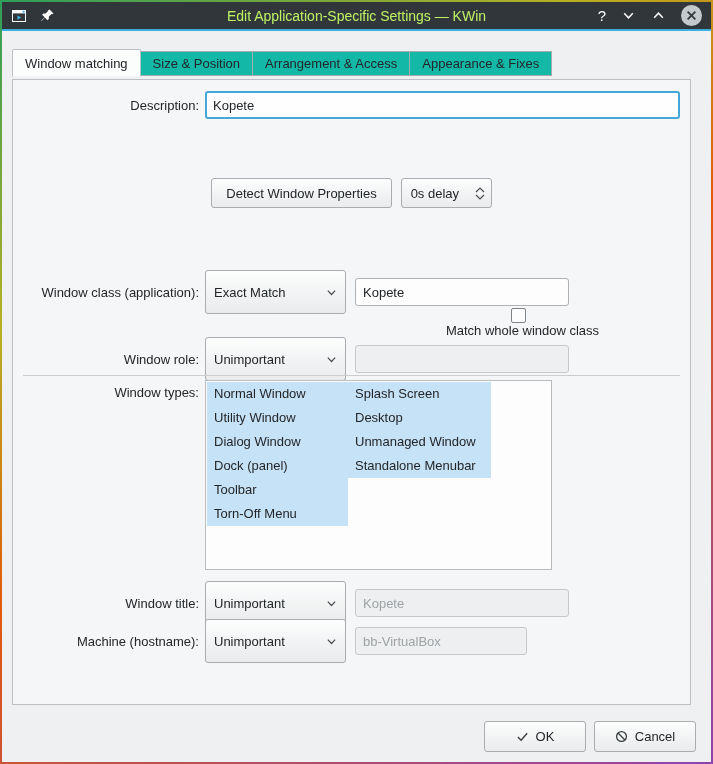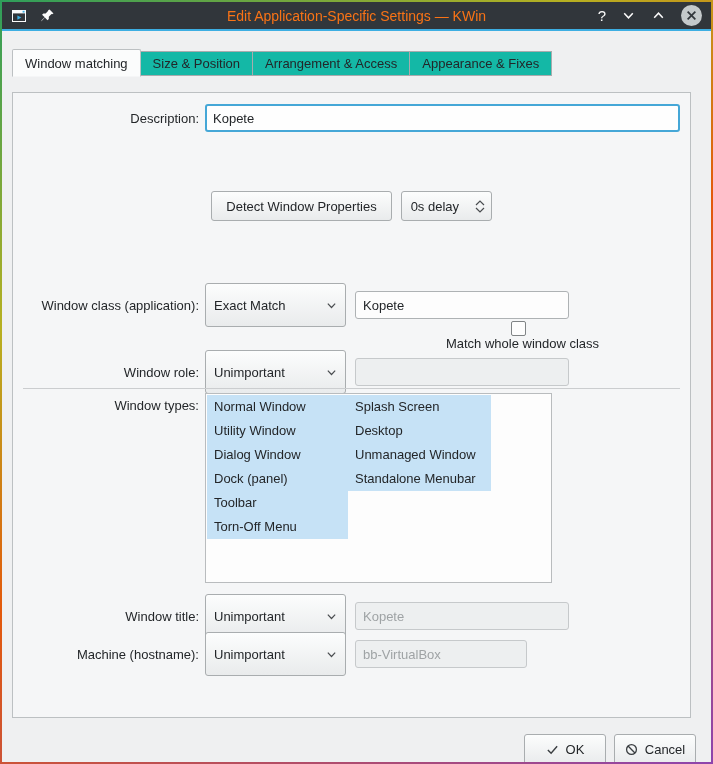--- a/index.html
+++ b/index.html
@@ -26,33 +26,33 @@
     background: var(--titlebar, #31363b);
     position:relative;
     display:flex; align-items:center;
     color:#fcfcfc;
   }
   .titlebar-accent { height:2px; flex:0 0 2px; background: var(--accent, #3daee2); }
   .tb-left { display:flex; align-items:center; gap:13px; padding-left:9px; z-index:1; }
   .tb-right { display:flex; align-items:center; gap:15px; margin-left:auto; padding-right:9px; z-index:1; }
   .tb-title {
     position:absolute; left:0; right:0; text-align:center;
-    font-size:14px; color:#f97316;
+    font-size:14px; color:#bef264;
   }
   .tb-btn { display:flex; align-items:center; justify-content:center; cursor:default; }
   .help-glyph { font-size:15px; color:#fcfcfc; }
   .close-circle {
     width:21px; height:21px; border-radius:50%;
     background:#c4c9cb;
     display:flex; align-items:center; justify-content:center;
   }
   
   .tabbar {
     display:flex; align-items:flex-end;
-    margin:18px 0 16px 10px;
+    margin:18px 0 3px 10px;
     position:relative; z-index:2;
   }
   .tab {
     height:25px; line-height:24px;
     padding:0 12px;
     background:#14b8a6;
     border:1px solid #a8abad;
     border-left-width:0;
     color:#232629;
     white-space:nowrap;
@@ -127,21 +127,21 @@
     height:24px; line-height:24px;
     padding-left:7px;
     color:#232629; white-space:nowrap;
   }
   .wt-item.selected { background: var(--selection, #c6e2f6); }
   
   .footer {
     display:flex; justify-content:flex-end; gap:8px;
     margin:16px 15px 0 0;
   }
-  .footer .pbutton { width:82px; height:31px; justify-content:center; gap:7px; }
+  .footer .pbutton { width:102px; height:31px; justify-content:center; gap:7px; }
   .icon { display:inline-flex; align-items:center; justify-content:center; }
 </style>
 </head>
 <body>
 
 <div class="win">
   <div class="win-body">
 
     <div class="titlebar">
       <div class="tb-left">

